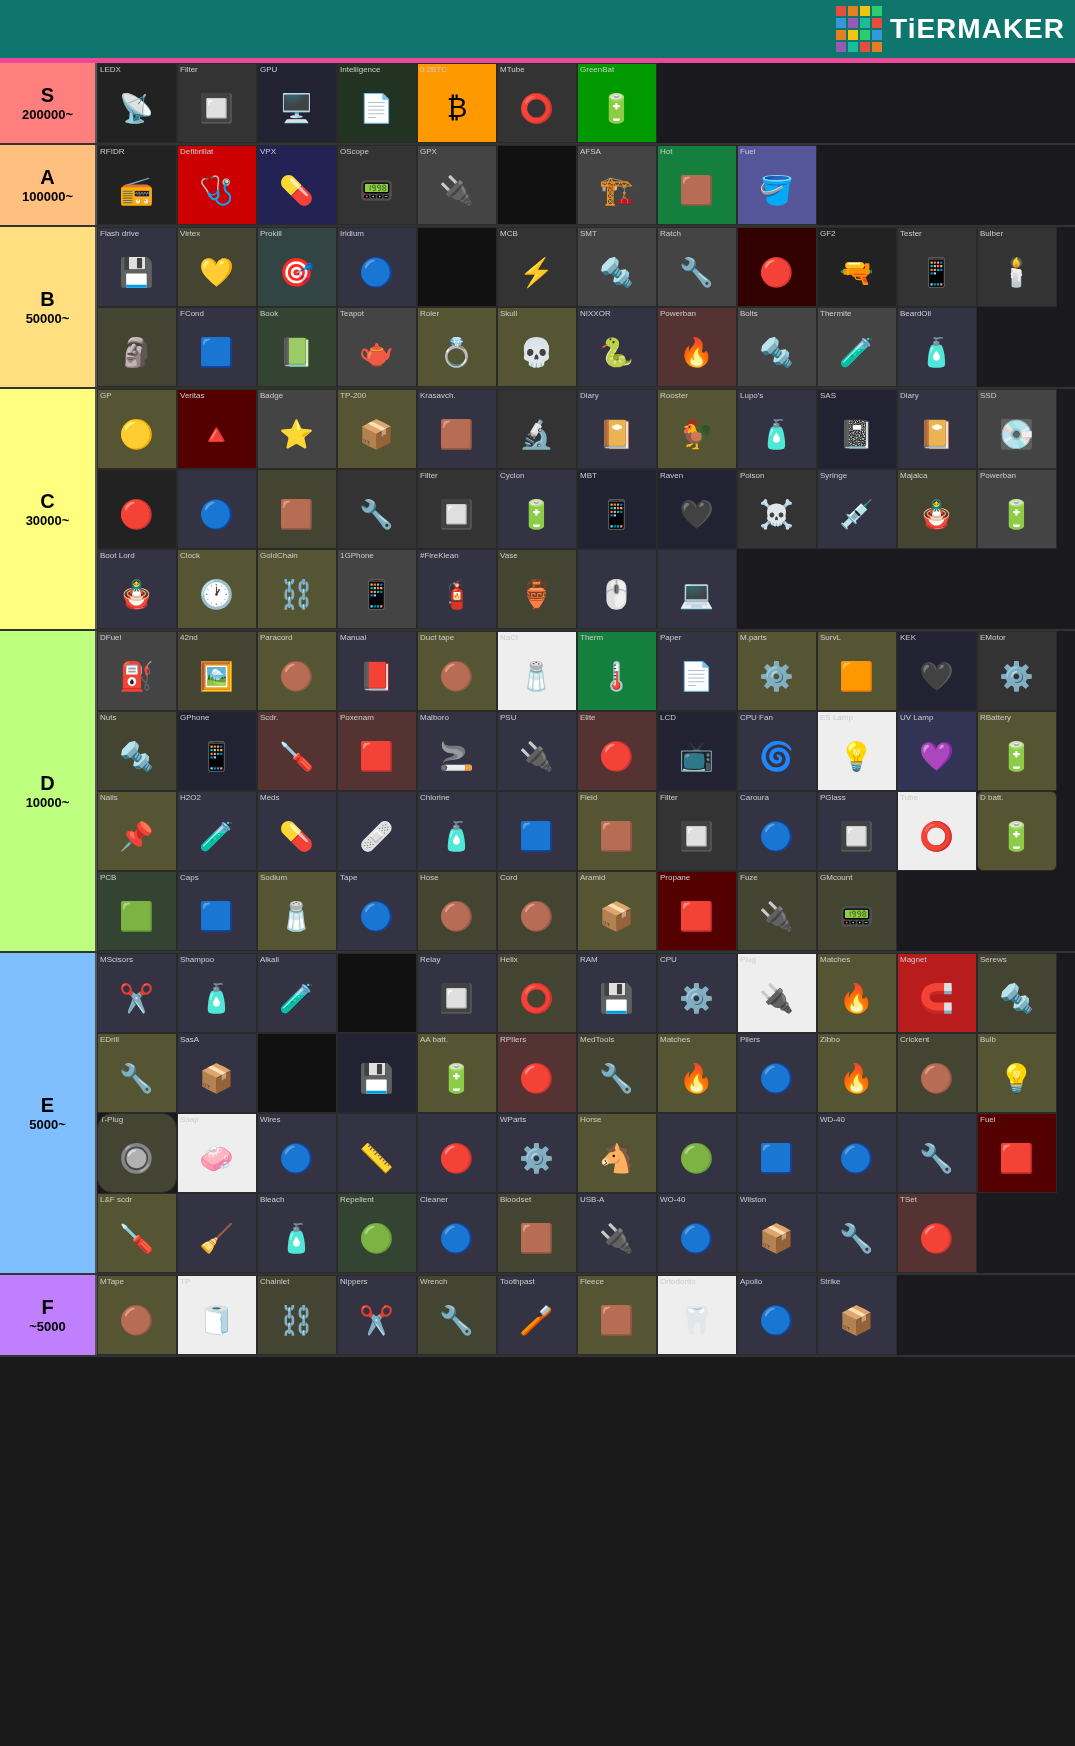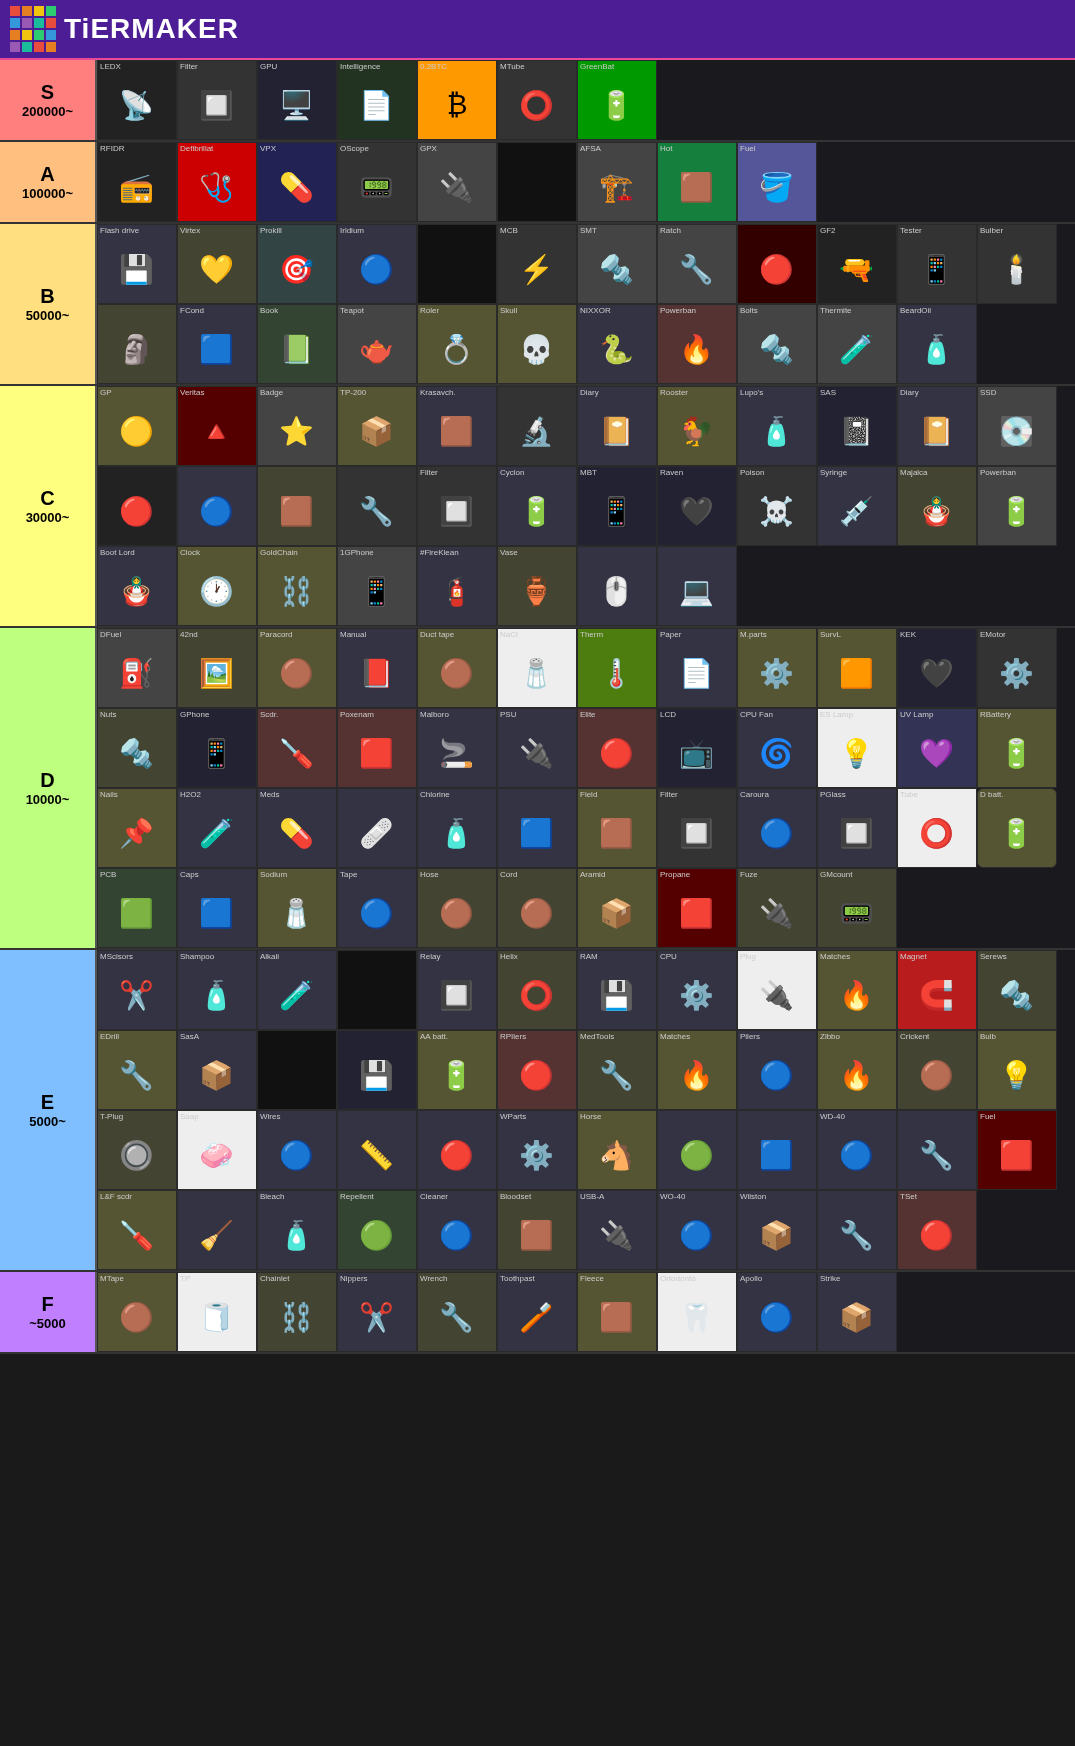--- a/index.html
+++ b/index.html
@@ -72,25 +72,26 @@
     
     .tier-s { background: #ff7f7f; }
     .tier-a { background: #ffbf7f; }
     .tier-b { background: #ffdf7f; }
     .tier-c { background: #ffff7f; }
     .tier-d { background: #bfff7f; }
     .tier-e { background: #7fbfff; }
     .tier-f { background: #bf7fff; }
 
     .header {
-      background: #4c1d95;
+      background: #0f766e;
       display: flex;
+      justify-content: flex-end;
       align-items: center;
       padding: 6px 10px;
-      border-bottom: 2px solid #ec4899;
+      border-bottom: 5px solid #ec4899;
     }
     .tiermaker-logo {
       display: flex;
       align-items: center;
       gap: 8px;
     }
     .logo-grid {
       display: grid;
       grid-template-columns: repeat(4, 10px);
       gap: 2px;
@@ -460,21 +461,21 @@
             <div class="item-icon">📕</div>
           </div>
           <div class="item-cell" style="background: rgb(85, 85, 51);">
             <div class="item-name">Duct tape</div>
             <div class="item-icon">🟤</div>
           </div>
           <div class="item-cell" style="background: rgb(238, 238, 238);">
             <div class="item-name">NaCl</div>
             <div class="item-icon">🧂</div>
           </div>
-          <div class="item-cell" style="background: #4d7c0f;">
+          <div class="item-cell" style="background: #15803d;">
             <div class="item-name">Therm</div>
             <div class="item-icon">🌡️</div>
           </div>
           <div class="item-cell" style="background: rgb(51, 51, 68);">
             <div class="item-name">Paper</div>
             <div class="item-icon">📄</div>
           </div>
           <div class="item-cell" style="background: rgb(85, 85, 51);">
             <div class="item-name">M.parts</div>
             <div class="item-icon">⚙️</div>
@@ -715,21 +716,21 @@
             <div class="item-icon">🔥</div>
           </div>
           <div class="item-cell" style="background: rgb(68, 68, 51);">
             <div class="item-name">Crickent</div>
             <div class="item-icon">🟤</div>
           </div>
           <div class="item-cell" style="background: rgb(85, 85, 51);">
             <div class="item-name">Bulb</div>
             <div class="item-icon">💡</div>
           </div>
-          <div class="item-cell" style="background: rgb(68, 68, 51);">
+          <div class="item-cell" style="background: rgb(68, 68, 51); border-radius: 15px;">
             <div class="item-name">T-Plug</div>
             <div class="item-icon">🔘</div>
           </div>
           <div class="item-cell" style="background: rgb(238, 238, 238);">
             <div class="item-name">Soap</div>
             <div class="item-icon">🧼</div>
           </div>
           <div class="item-cell" style="background: rgb(51, 51, 68);">
             <div class="item-name">Wires</div>
             <div class="item-icon">🔵</div>

